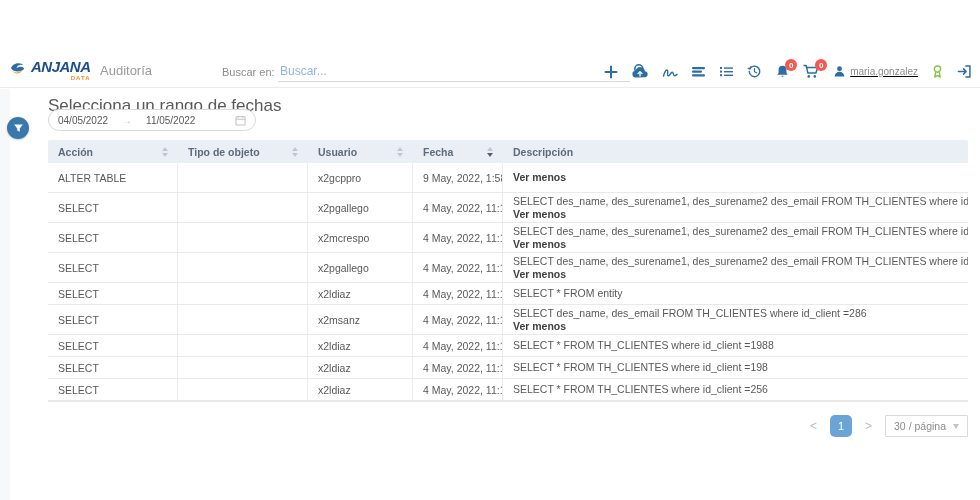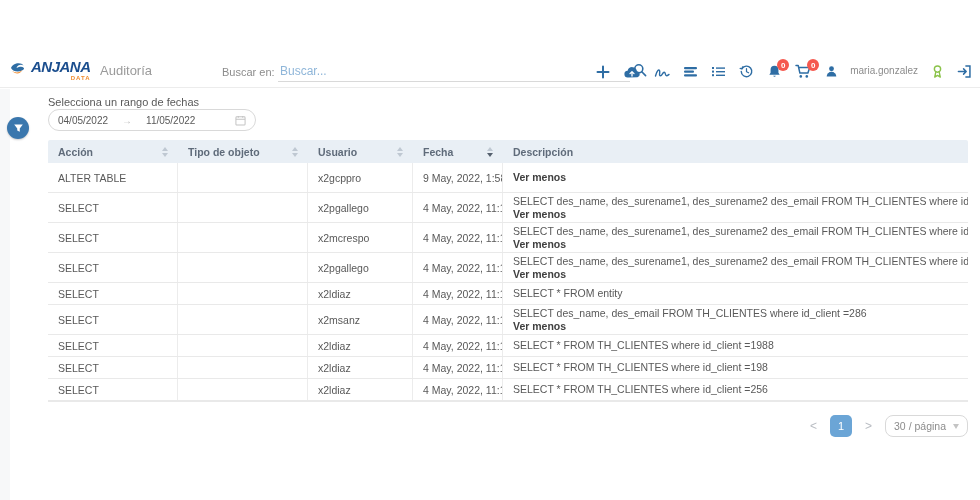--- a/index.html
+++ b/index.html
@@ -23,31 +23,31 @@
   .search-input { width:100%; border:none; border-bottom:1px solid #d9d9d9; outline:none;
                   font-size:12px; color:#6ba0cf; padding:2px 0 3px 2px; font-family:"Liberation Sans",sans-serif; }
   .search-input::placeholder { color:#8fb6d9; opacity:1; }
   .search-glass { position:absolute; left:633px; top:8px; cursor:pointer; }
 
   .toolbar { position:absolute; right:8px; top:0; height:33px; display:flex; align-items:center; gap:13px; }
   .tool { position:relative; display:flex; align-items:center; cursor:pointer; }
   .badge { position:absolute; top:-5px; right:-7px; min-width:12px; height:12px; border-radius:7px;
            background:#f5584e; color:#fff; font-size:8px; font-weight:700; display:flex;
            align-items:center; justify-content:center; padding:0 2px; }
-  .user-chip { display:flex; gap:12px; cursor:pointer; }
+  .user-chip { display:flex; align-items:center; gap:4px; cursor:pointer;text-decoration:underline; }
   .username { font-size:10px; color:#8c8c8c; }
 
   
   .left-rail { position:absolute; left:0; top:89px; width:10px; height:411px; background:#f7f8f9; }
   .filter-fab { position:absolute; left:7px; top:117px; width:22px; height:22px; border-radius:50%;
                 background:#3a77ad; display:flex; align-items:center; justify-content:center; cursor:pointer;
                 box-shadow:0 1px 2px rgba(0,0,0,.2); }
 
   
-  .range-label { position:absolute; left:48px; top:96px; font-size:11px; color:#595959; }
+  .range-label { position:absolute; left:48px; top:96px; font-size:17px; color:#595959; }
   .range-input { position:absolute; left:48px; top:109px; width:208px; height:22px; border:1px solid #d9d9d9;
                  border-radius:12px; display:flex; align-items:center; padding:0 9px; gap:14px; cursor:pointer;
                  background:#fff; }
   .range-input .date { font-size:10px; color:#595959; }
   .range-input .sep { font-size:10px; color:#bfbfbf; }
   .range-input .cal { margin-left:auto; display:flex; }
 
   
   .table { position:absolute; left:48px; top:140px; width:920px; border-bottom:1px solid #e9e9e9; }
   .thead { display:flex; height:23px; background:#e9eff5; border-radius:2px 2px 0 0; }
@@ -68,21 +68,21 @@
   .desc-text { font-size:10.5px; color:#595959; }
   .ver-menos { font-size:10.5px; font-weight:700; color:#404040; cursor:pointer; }
   .ver-menos:empty { display:none; }
 
   
   .pagination { position:absolute; right:12px; top:415px; display:flex; align-items:center; gap:9px; }
   .pg-arrow { font-size:12px; color:#b8bcc2; background:none; border:none; cursor:pointer; padding:2px 4px;
               font-family:"Liberation Sans",sans-serif; }
   .pg-current { width:22px; height:22px; border-radius:5px; background:#6ba5d6; color:#fff; font-size:11px;
                 display:flex; align-items:center; justify-content:center; cursor:pointer; }
-  .pg-size { height:22px; border:1px solid #d9d9d9; border-radius:8px; display:flex; align-items:center;
+  .pg-size { height:22px; border:1px solid #d9d9d9; border-radius:1px; display:flex; align-items:center;
              gap:7px; padding:0 8px; font-size:10.5px; color:#8c8c8c; cursor:pointer; background:#fff; }
   .pg-size .caret-down { border-top-color:#c4c4c4; border-left-width:3.5px; border-right-width:3.5px; }
 
   svg { display:block; }
 </style>
 </head>
 <body>
 
 <div id="app">
 

